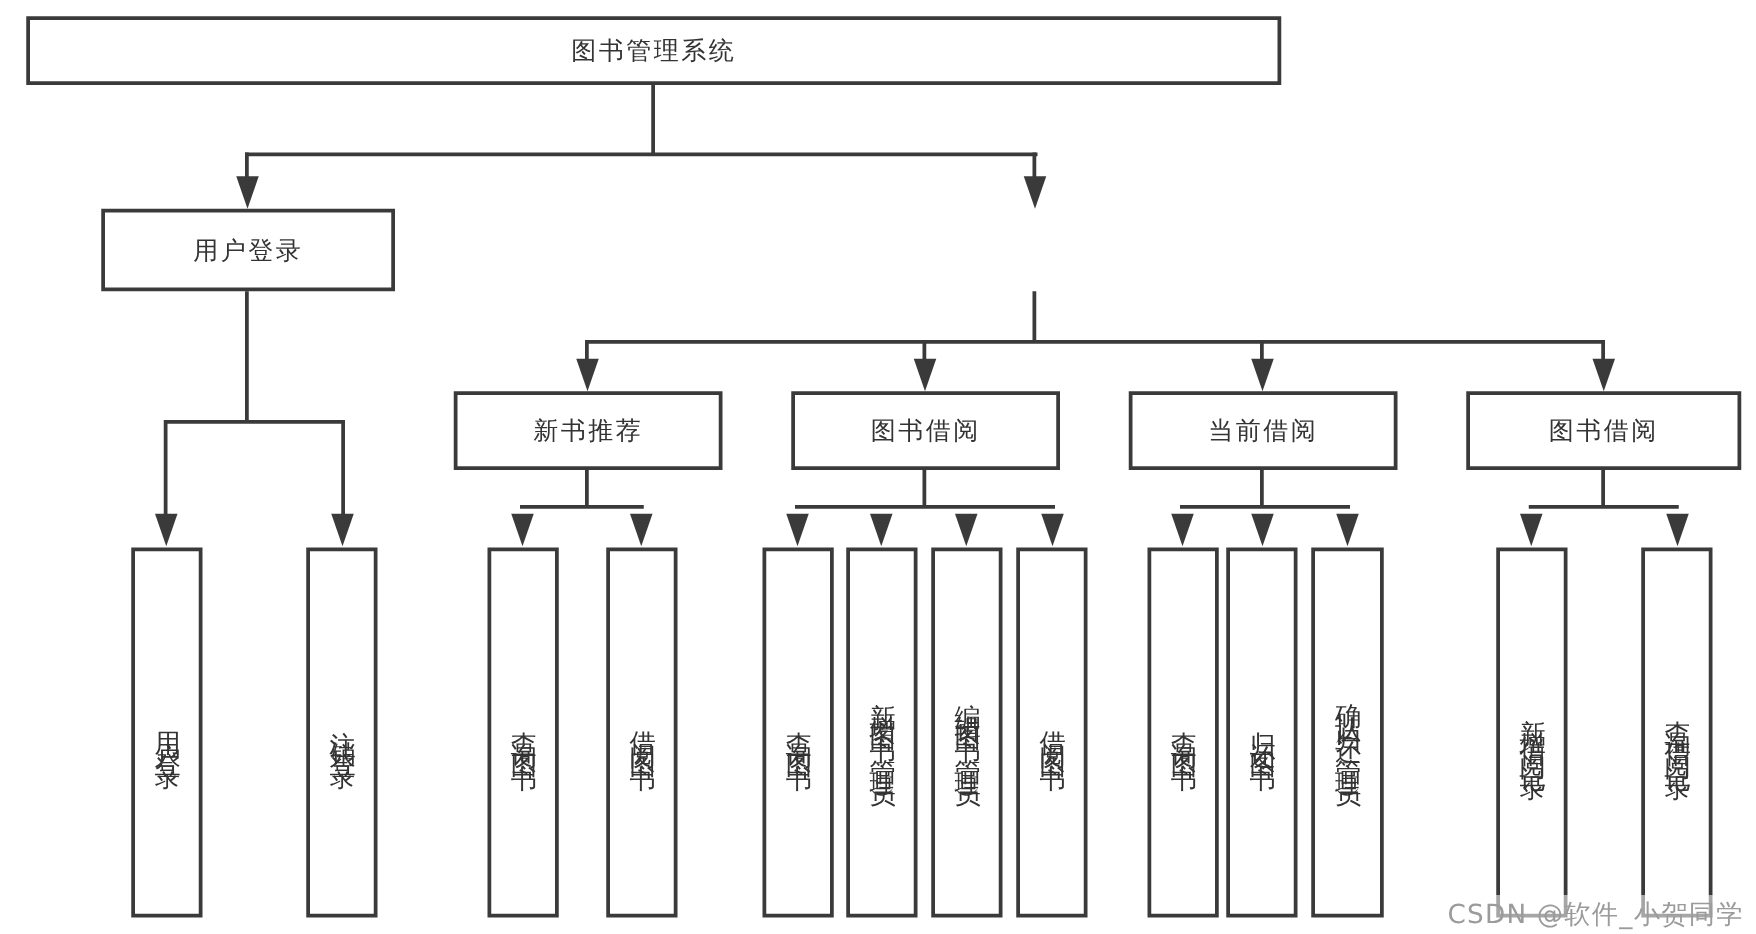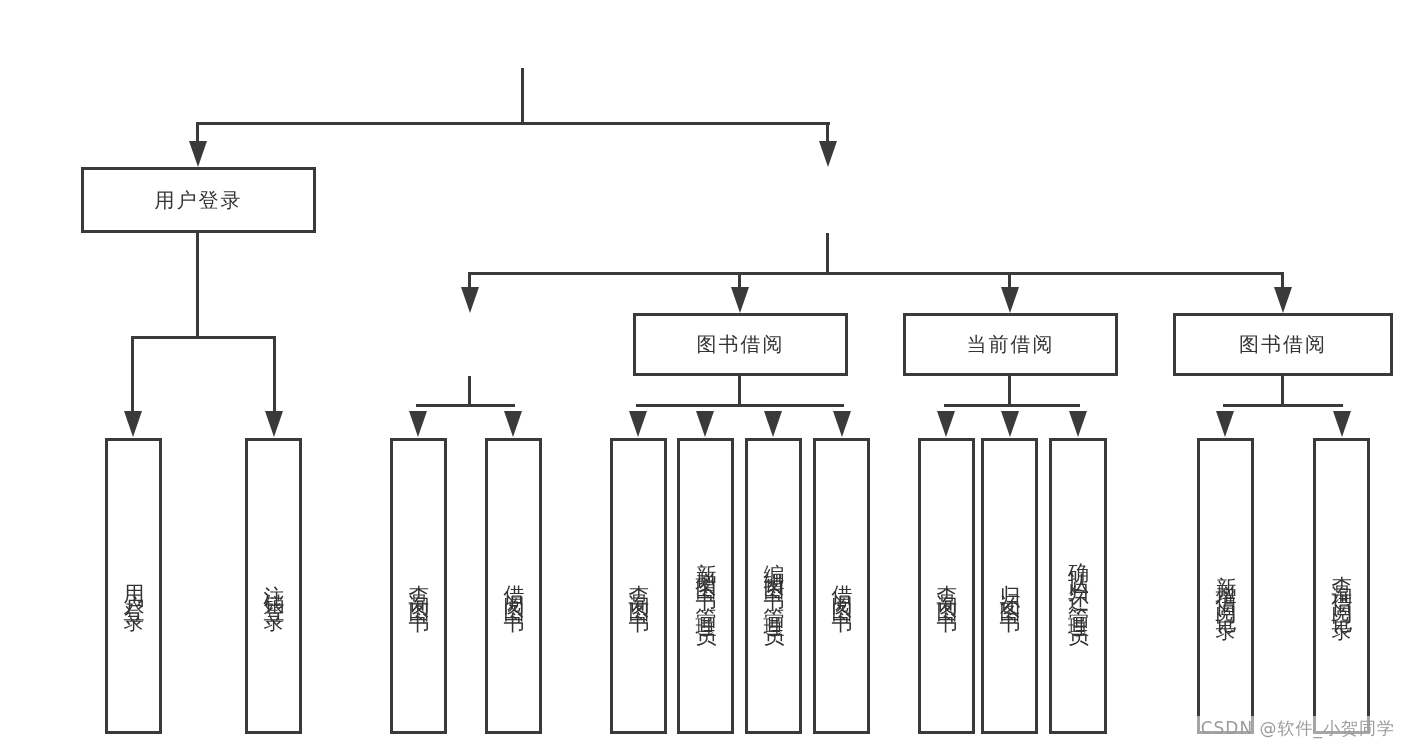--- a/index.html
+++ b/index.html
@@ -43,38 +43,44 @@
   .hline{position:absolute;height:3px;background:var(--line);}
   .arrow{
     position:absolute;width:0;height:0;
     border-left:9px solid transparent;
     border-right:9px solid transparent;
     border-top:26px solid var(--line);
   }
   .watermark{
     position:absolute;
     right:6px;top:716px;
-    font-size:17px;color:var(--wm);
+    font-size:21px;color:var(--wm);
     letter-spacing:1px;
     background:rgba(255,255,255,0.55);
     padding:1px 4px;
     white-space:nowrap;
   }
 </style>
 </head>
 <body>
 
 <div id="canvas">
 
+  <div class="hnode" style="left:21px;top:13px;width:1004px;height:55px;">
+    <span>图书管理系统</span>
+  </div>
 
   <div class="hnode" style="left:81px;top:167px;width:235px;height:66px;">
     <span>用户登录</span>
   </div>
 
 
+  <div class="hnode" style="left:363px;top:313px;width:215px;height:63px;">
+    <span>新书推荐</span>
+  </div>
 
   <div class="hnode" style="left:903px;top:313px;width:215px;height:63px;">
     <span>当前借阅</span>
   </div>
 
   <div class="hnode" style="left:633px;top:313px;width:215px;height:63px;">
     <span>图书借阅</span>
   </div>
 
   <div class="hnode" style="left:1173px;top:313px;width:220px;height:63px;">

